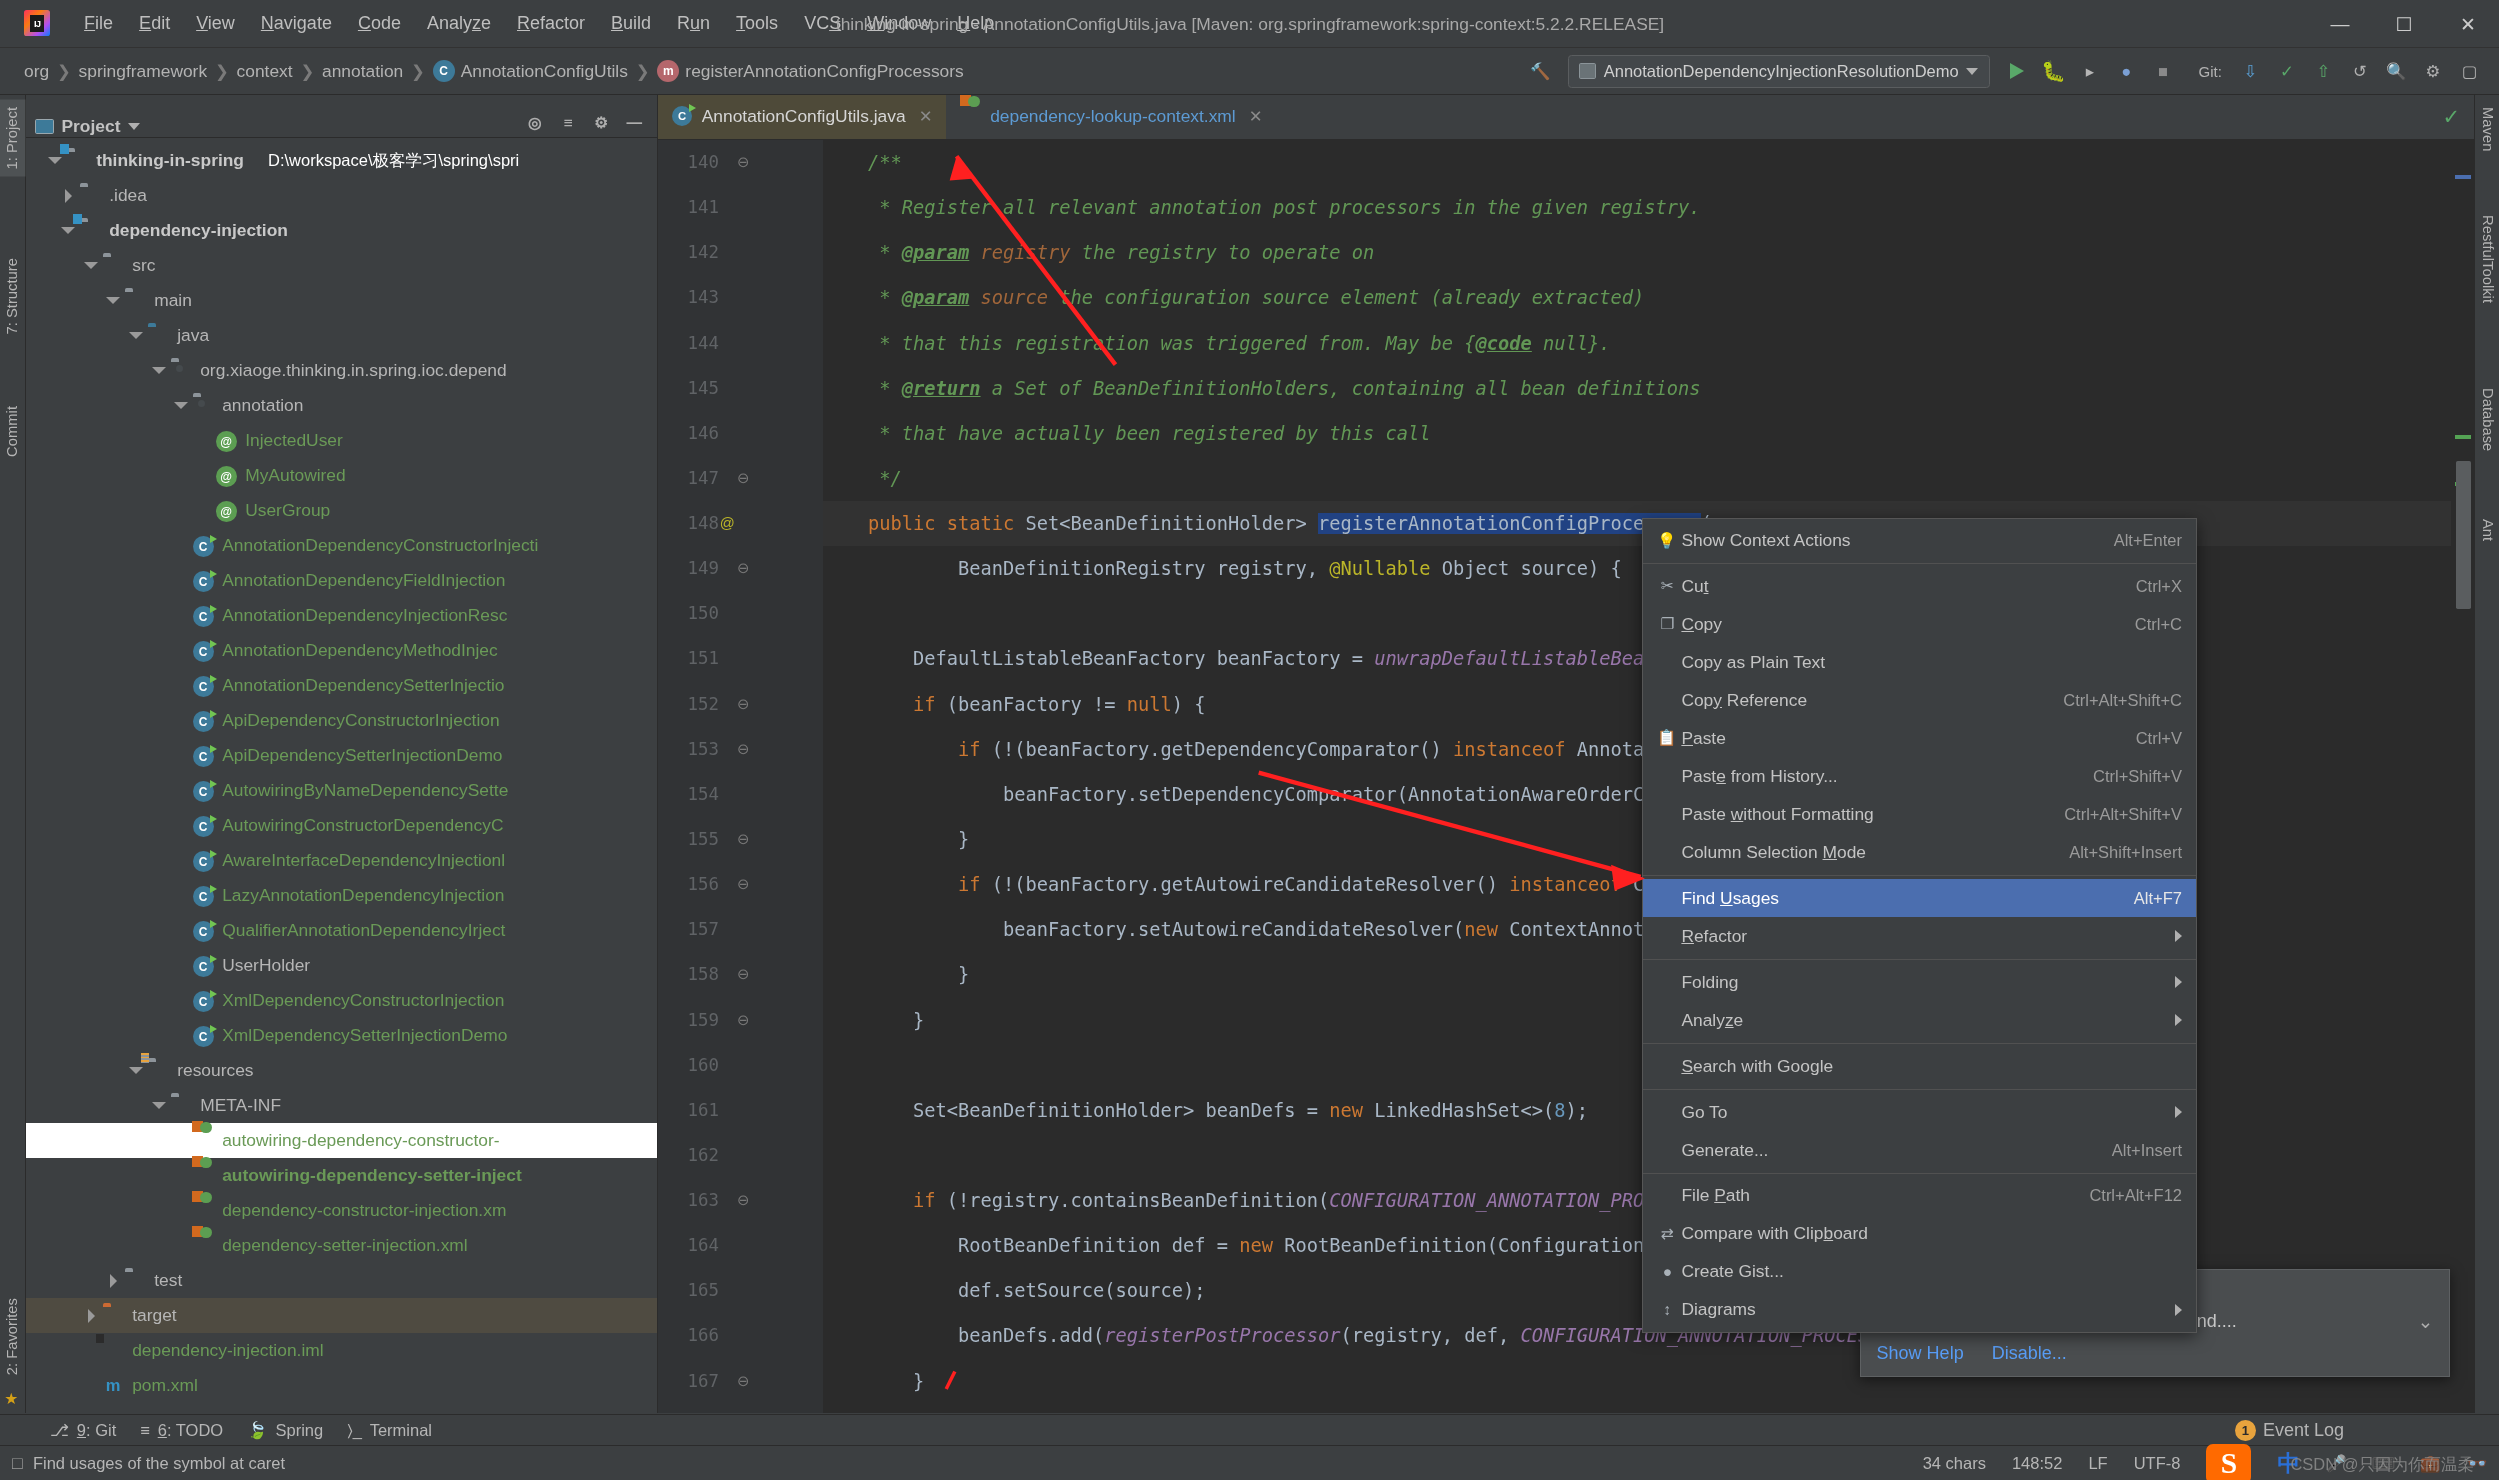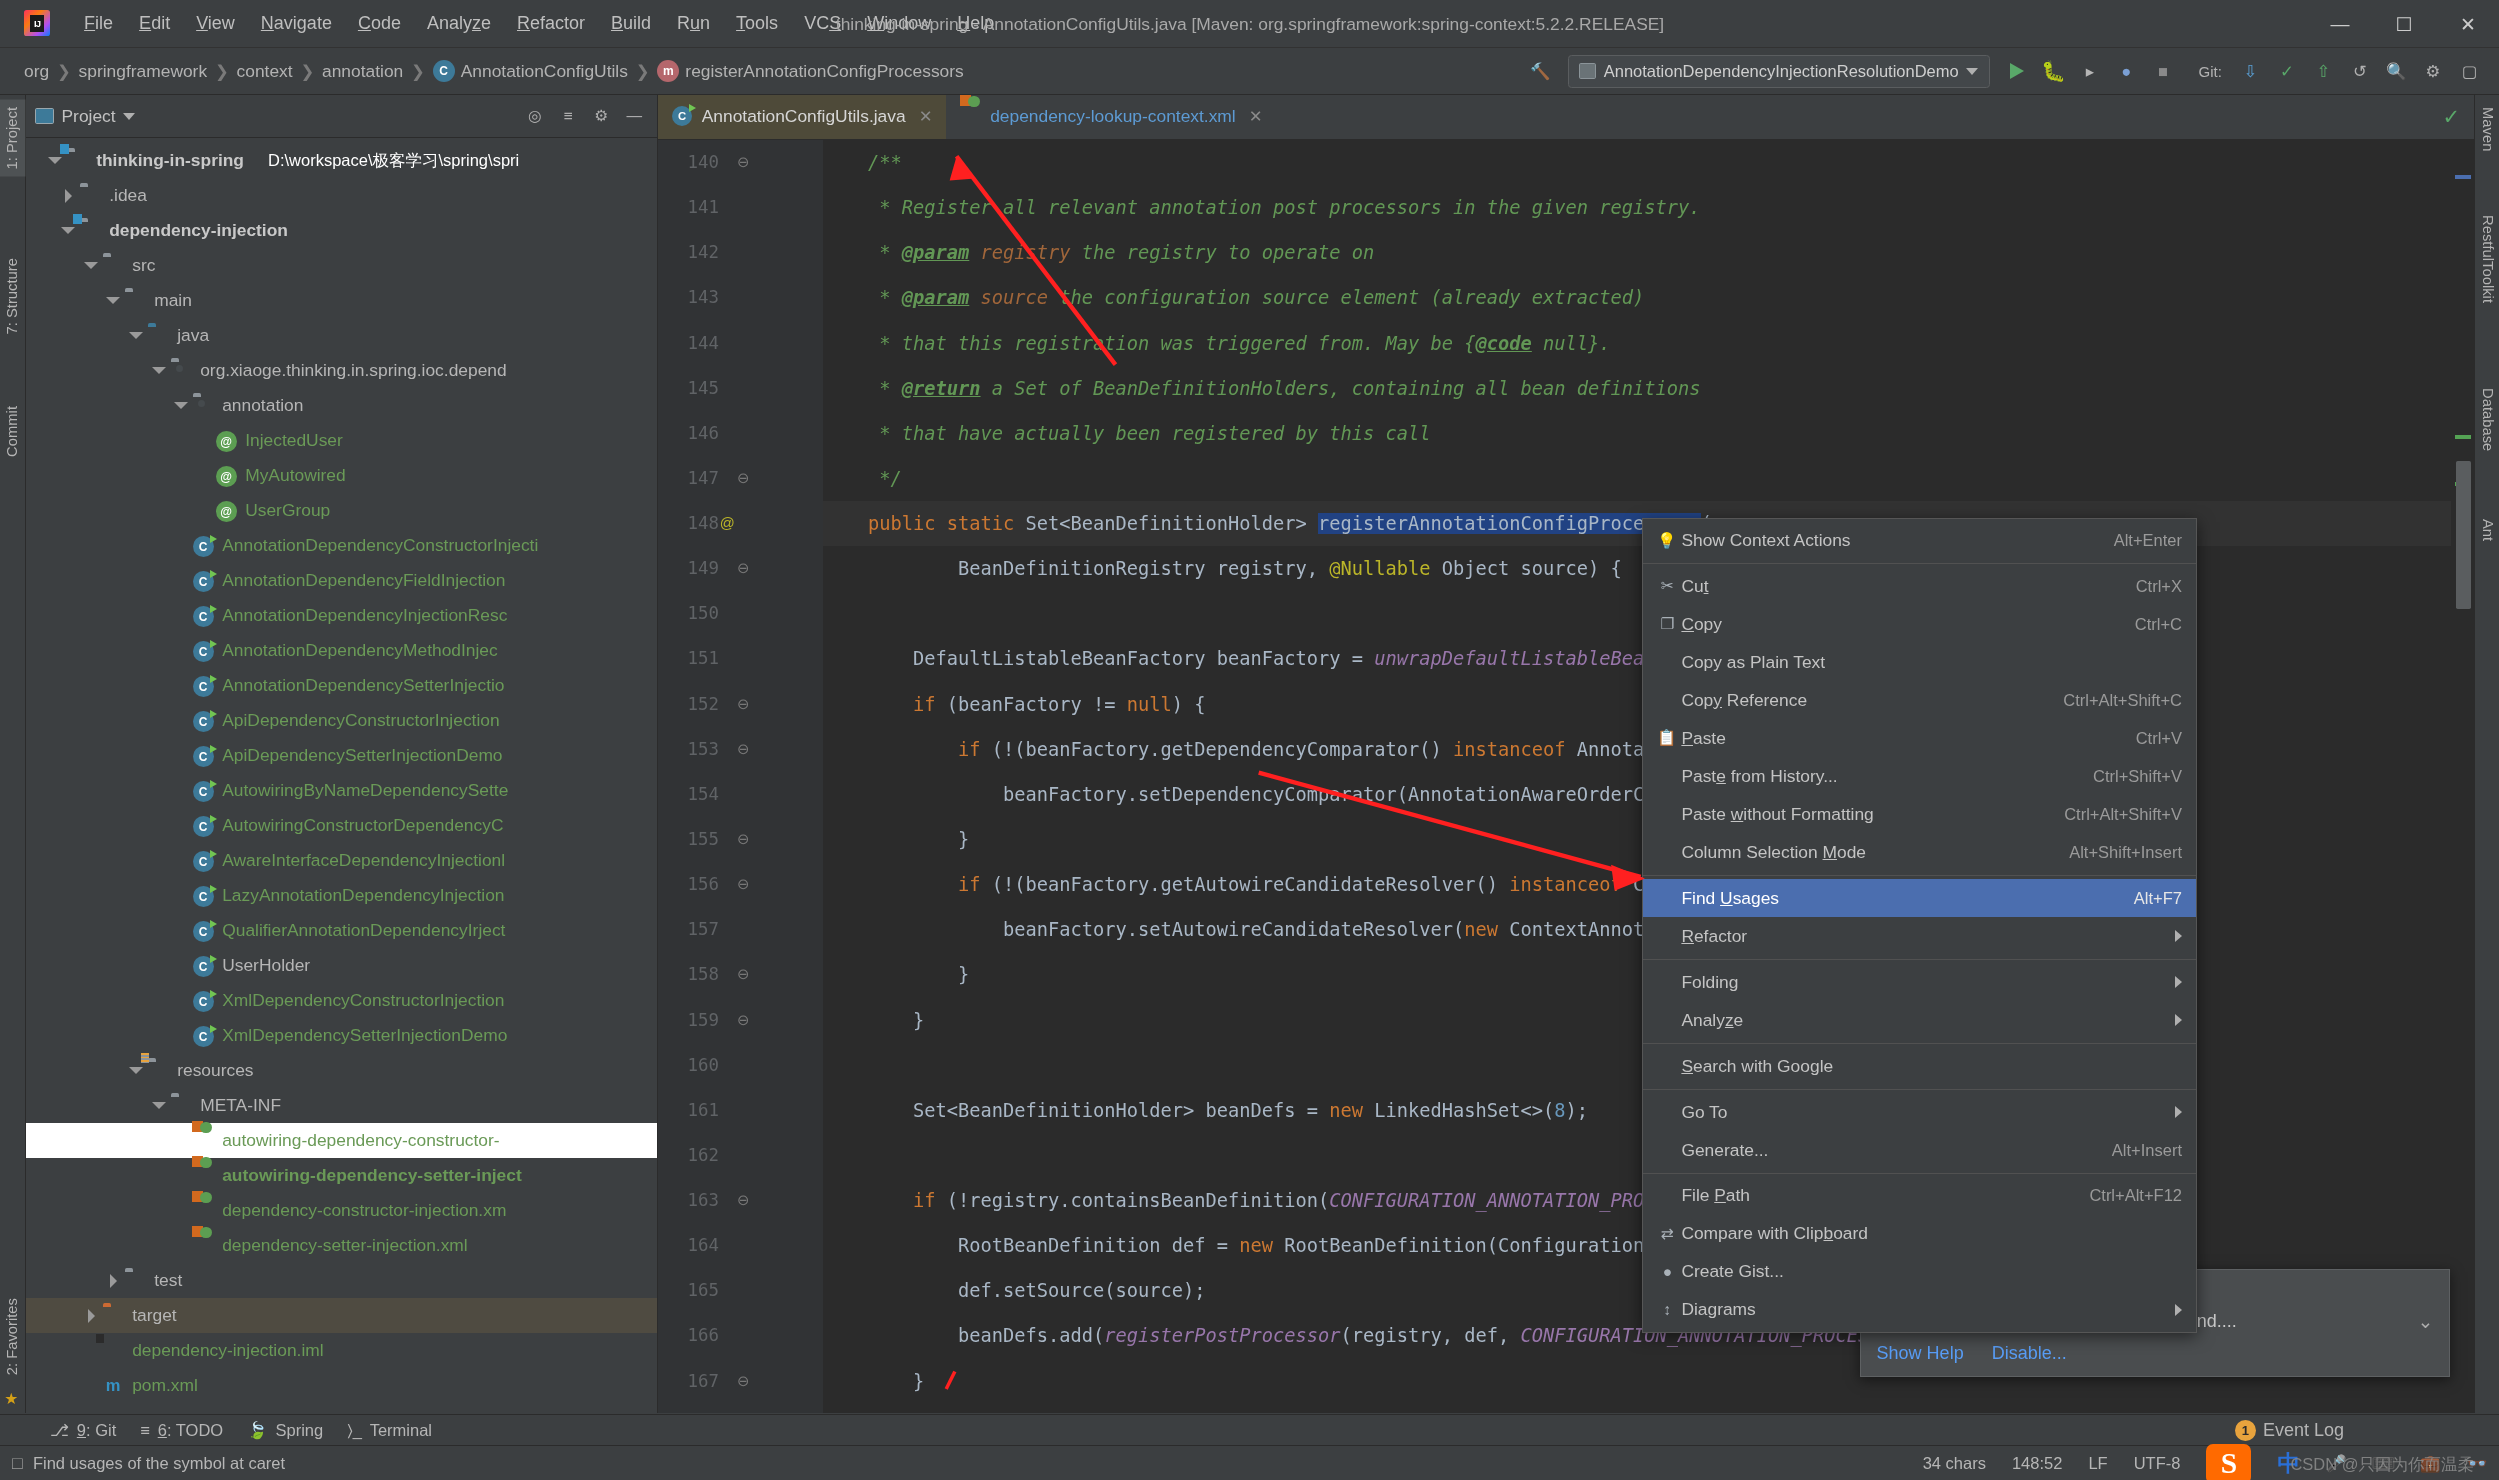--- a/index.html
+++ b/index.html
@@ -95,22 +95,22 @@
             color:#b5b5b5; padding:7px 5.2px; white-space:nowrap; }
   .rail-ico { position:absolute; left:4.3px; width:17.4px; height:17.4px; }
 
   
   .project-panel {
     position:absolute; left:26px; top:95px; width:632px; bottom:68px;
     background:#3c3f41; border-right:0.9px solid #2b2b2b;
     display:flex; flex-direction:column;
   }
   .pp-header {
-    height:43px; display:flex; align-items:center; padding:0 8.7px;
-    border-bottom:0.9px solid #2b2b2b; flex:none;
+    height:43px; display:flex; align-items:flex-end; padding:0 8.7px;
+    border-bottom:0.9px solid #2b2b2b; flex:none;font-weight:bold;
   }
   .pp-title { font-size:17.4px; color:#c2c2c2; display:flex; align-items:center; gap:7.8px; }
   .pp-winicon { width:19px;height:15.6px;border:1.7px solid #9aa7ad; background:#3d7a99; border-radius:1.7px; }
   .caret-dn { width:0;height:0;border-left:6px solid transparent;border-right:6px solid transparent;border-top:7px solid #b0b0b0; }
   .pp-tools { margin-left:auto; display:flex; align-items:center; gap:5.2px; }
   .pp-tool { width:28px;height:28px;display:flex;align-items:center;justify-content:center;color:#aeaeae;font-size:15.6px;border-radius:2.6px; }
 
   .tree { flex:1; overflow:hidden; padding-top:5.2px; font-size:17.4px; }
   .trow {
     display:flex; align-items:center; height:35px; white-space:nowrap;

